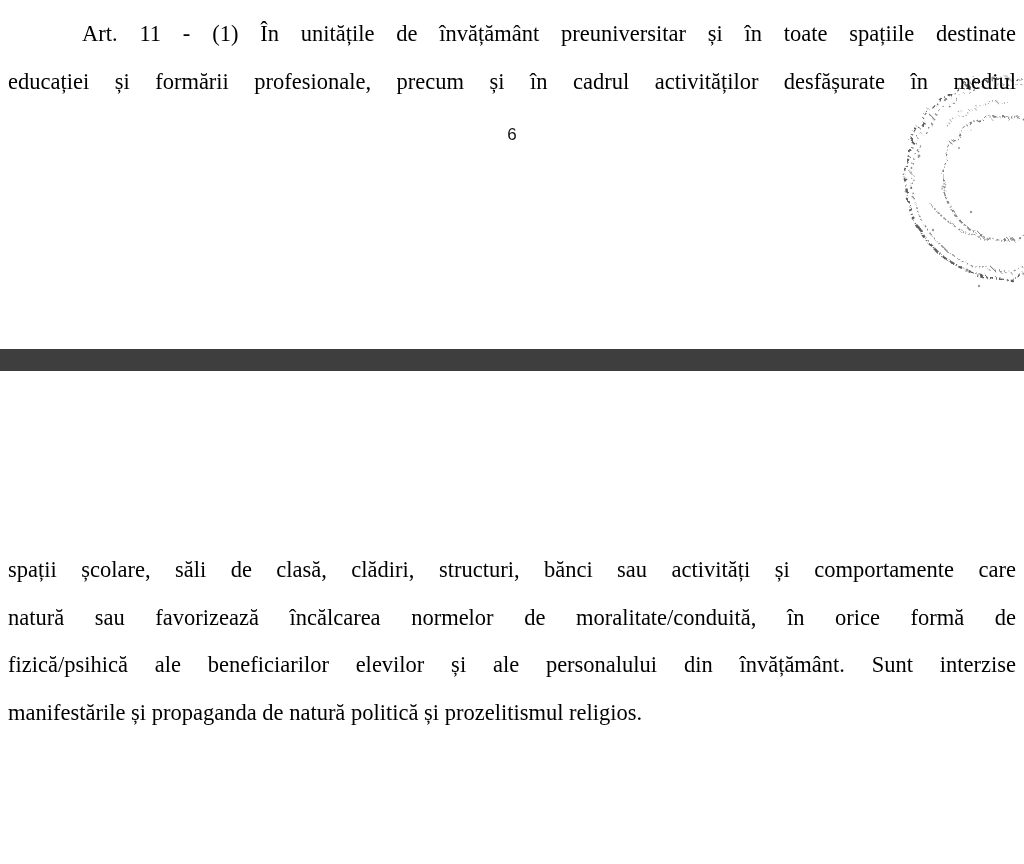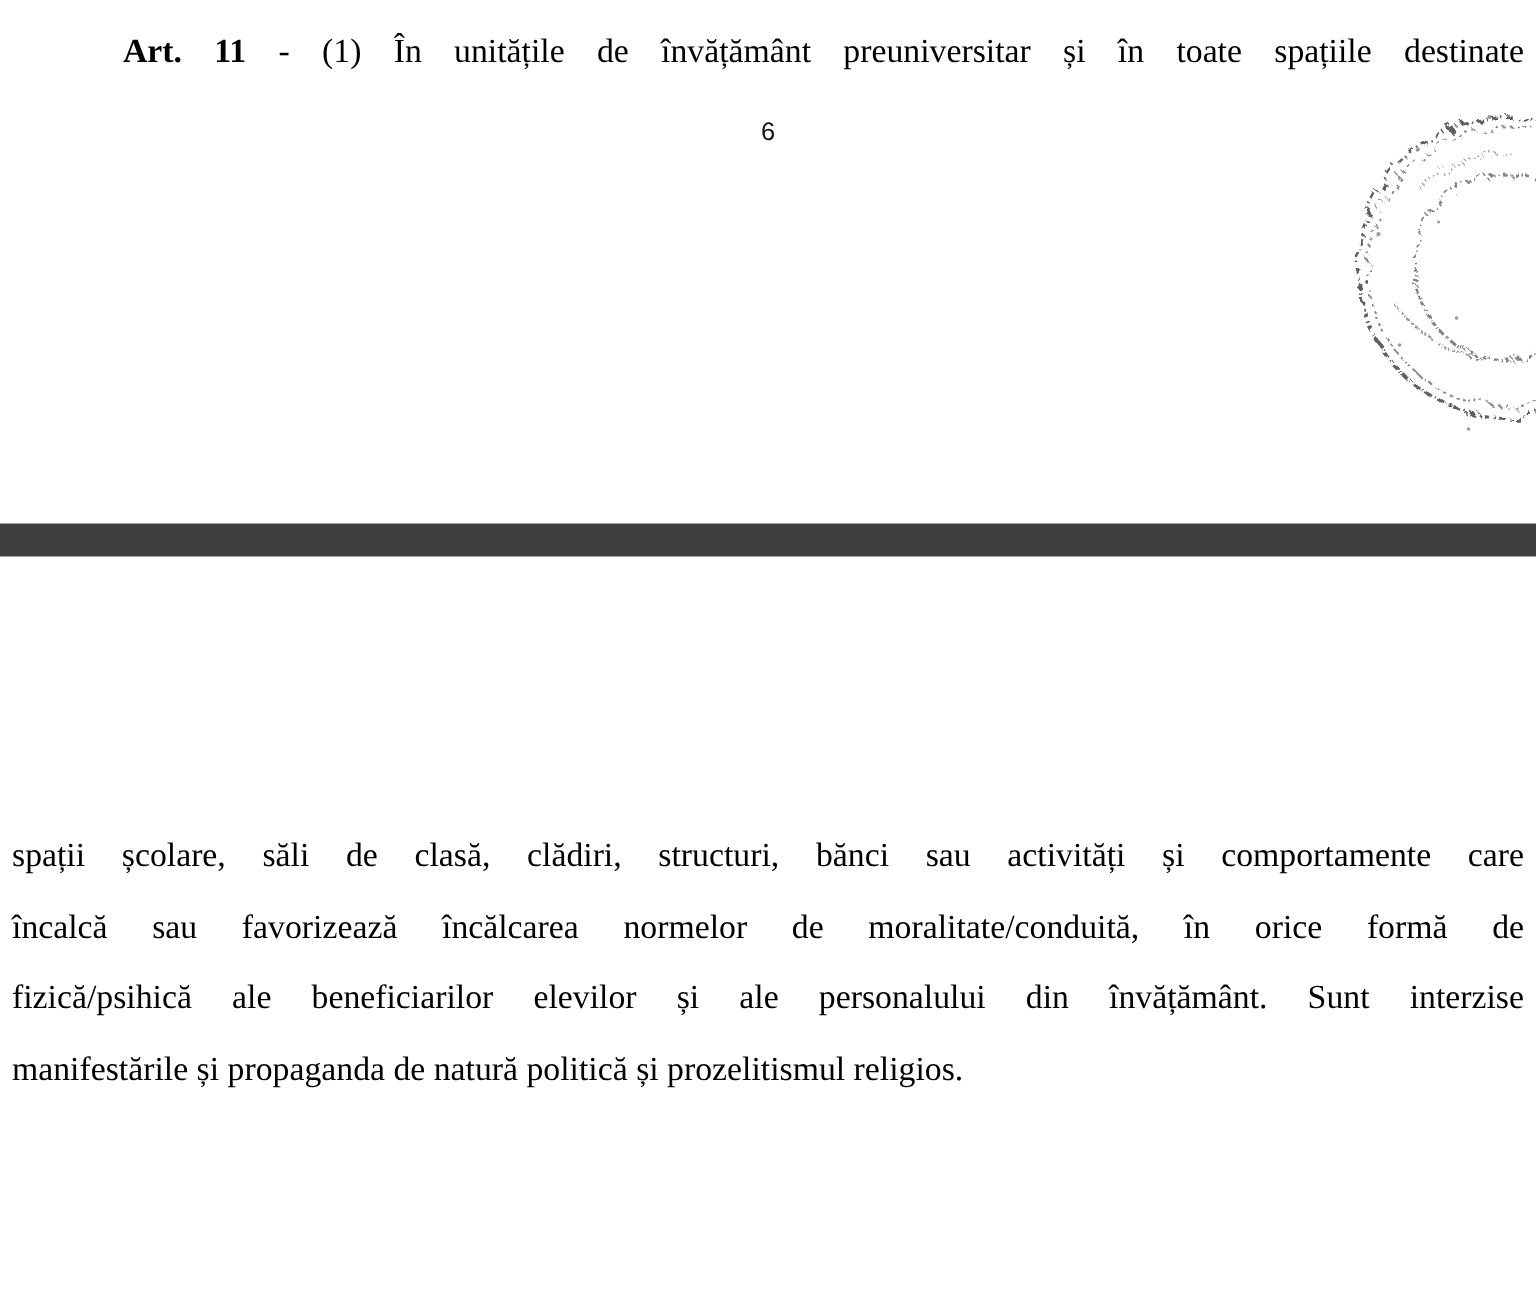--- a/index.html
+++ b/index.html
@@ -18,21 +18,21 @@
     line-height: 47.5px;
     height: 47.5px;
     text-align: justify;
     text-align-last: justify;
     -moz-text-align-last: justify;
     overflow: visible;
     white-space: nowrap;
   }
   .line.indent { padding-left: 74px; }
   .line.lastline { text-align-last: left; -moz-text-align-last: left; }
-  .bold { font-weight: bold; }
+  .bold { font-weight: normal; }
   .pagenum {
     margin-top: 20px;
     text-align: center;
     font-family: "Liberation Sans", sans-serif;
     font-size: 17px;
     color: #111111;
   }
   .separator {
     position: absolute;
     left: 0;
@@ -55,20 +55,21 @@
   }
 </style>
 </head>
 <body>
 
 <div id="screen" style="background: rgb(255, 255, 255); color: rgb(0, 0, 0);">
 
   <div class="page page1">
     <div class="textblock">
       <div class="line indent"><span class="bold">Art. 11</span><span> - (1) În unitățile de învățământ preuniversitar și în toate spațiile destinate</span></div>
+      <div class="line">educației și formării profesionale, precum și în cadrul activităților desfășurate în mediul</div>
     </div>
     <div class="pagenum">6</div>
 
     <svg class="stamp" width="260" height="250" viewBox="0 0 260 250">
       <defs>
         <filter id="roughen" x="-30%" y="-30%" width="160%" height="160%">
           <feTurbulence type="fractalNoise" baseFrequency="0.085" numOctaves="4" seed="7" result="n"></feTurbulence>
           <feDisplacementMap in="SourceGraphic" in2="n" scale="11"></feDisplacementMap>
         </filter>
       </defs>
@@ -92,19 +93,19 @@
         <circle cx="96" cy="152" r="1.2"></circle>
       </g>
     </svg>
   </div>
 
   <div class="separator" style="background: rgb(62, 62, 62);"></div>
 
   <div class="page page2">
     <div class="textblock">
       <div class="line">spații școlare, săli de clasă, clădiri, structuri, bănci sau activități și comportamente care</div>
-      <div class="line">încalcă sau favorizează încălcarea normelor de moralitate/conduită, în orice formă de</div>
+      <div class="line">natură sau favorizează încălcarea normelor de moralitate/conduită, în orice formă de</div>
       <div class="line">fizică/psihică ale beneficiarilor elevilor și ale personalului din învățământ. Sunt interzise</div>
       <div class="line lastline">manifestările și propaganda de natură politică și prozelitismul religios.</div>
     </div>
   </div>
 
 </div>
 
 </body></html>

